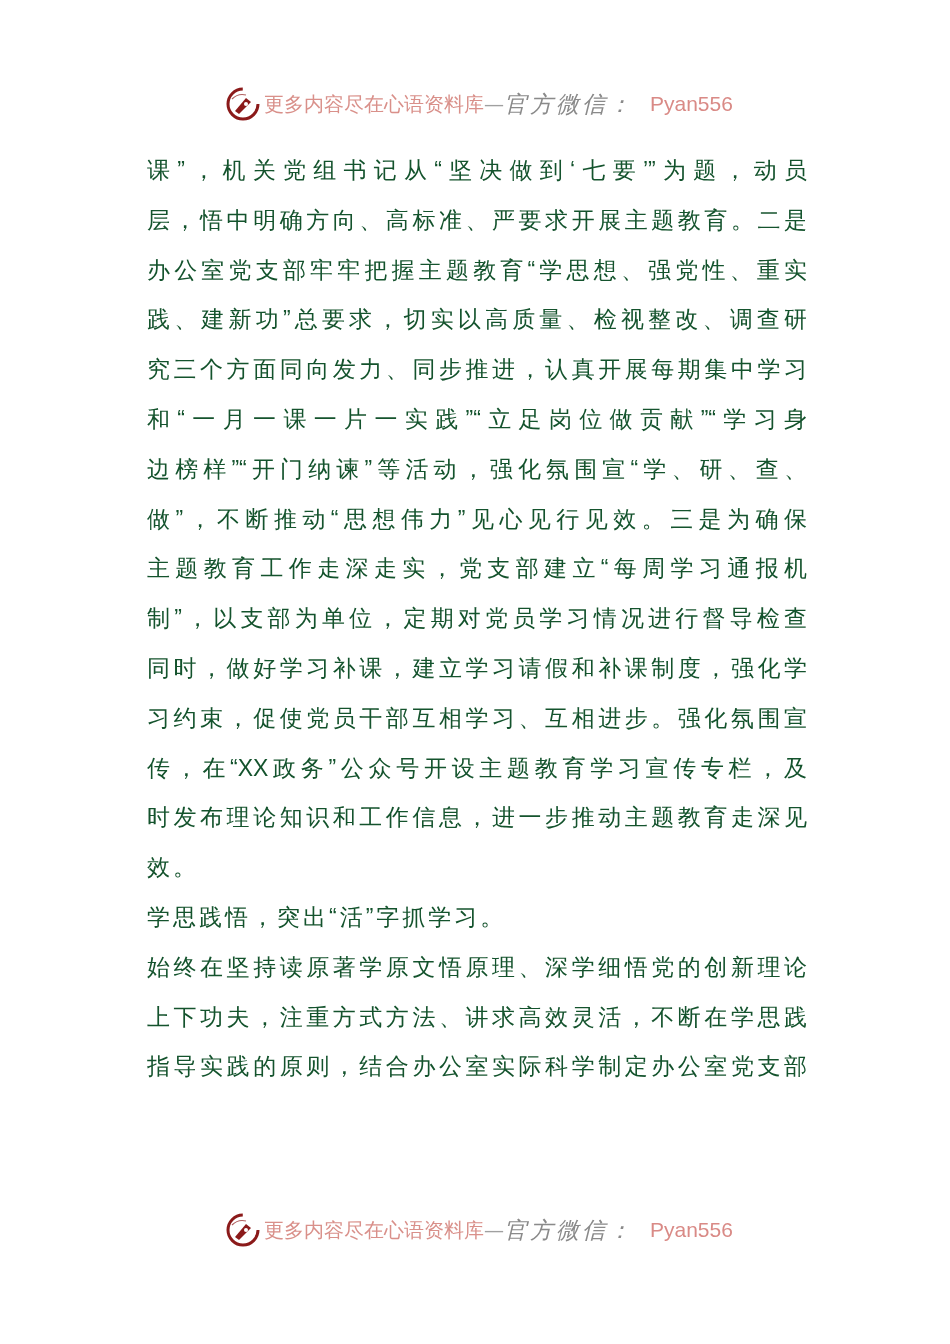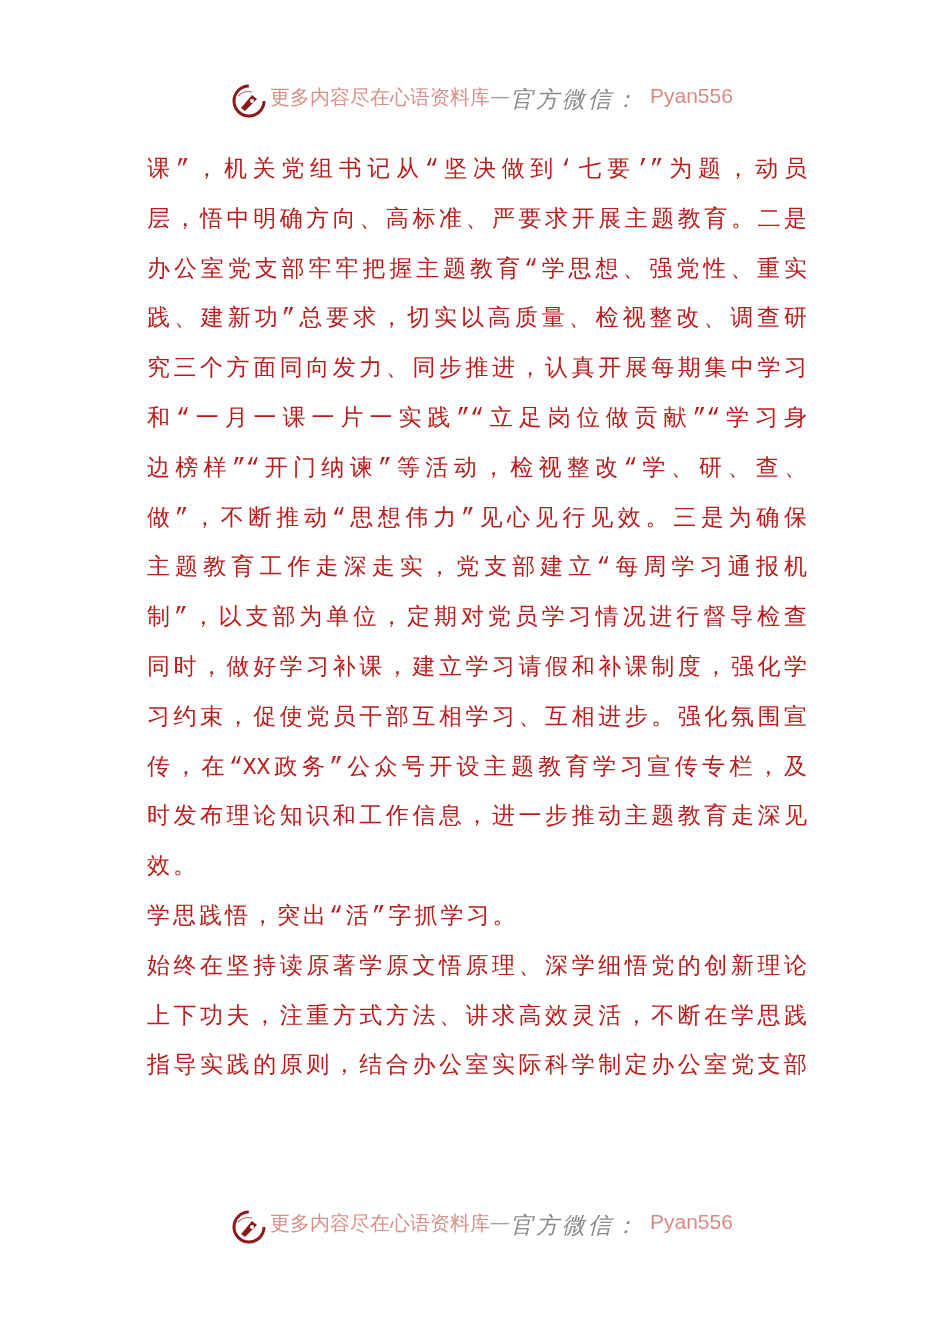--- a/index.html
+++ b/index.html
@@ -9,25 +9,25 @@
     }
     body {
       width: 950px;
       height: 1344px;
       position: relative;
       overflow: hidden;
       font-family: "DejaVu Sans", "Liberation Sans", sans-serif;
     }
     .banner {
       position: absolute;
-      left: 232px;
+      left: 226px;
       width: 500px;
       height: 40px;
       display: flex;
-      align-items: flex-start;
+      align-items: center;
       white-space: nowrap;
     }
     .banner.top { top: 84px; }
     .banner.bottom { top: 1210px; }
     .logo {
       width: 34px;
       height: 34px;
       margin-right: 4px;
       flex: 0 0 34px;
     }
@@ -46,35 +46,35 @@
       color: #8a8a8a;
       font-family: "DejaVu Serif", "Liberation Serif", serif;
       font-size: 23px;
       font-style: italic;
       letter-spacing: 3px;
     }
     .banner-id {
       color: #d98a86;
       font-family: "Liberation Sans", sans-serif;
       font-size: 21px;
-      margin-left: 10px;
+      margin-left: 16px;
     }
     .content {
       position: absolute;
       left: 147px;
       top: 146px;
       width: 660px;
     }
     .line {
       height: 49.8px;
       line-height: 49.8px;
       font-size: 23px;
-      color: #b91c1c;
+      color: #14532d;
       white-space: nowrap;
-      font-family: Liberation Mono, monospace;
+      font-family: Liberation Sans, sans-serif;
       text-align: justify;
       text-align-last: justify;
     }
     .line.last {
       text-align-last: left;
       letter-spacing: 3px;
     }
   </style>
 </head>
 <body>
@@ -92,21 +92,21 @@
   <span class="banner-id">Pyan556</span>
 </div>
 
 <div class="content">
   <div class="line">课”，机关党组书记从“坚决做到‘七要’”为题，动员</div>
   <div class="line">层，悟中明确方向、高标准、严要求开展主题教育。二是</div>
   <div class="line">办公室党支部牢牢把握主题教育“学思想、强党性、重实</div>
   <div class="line">践、建新功”总要求，切实以高质量、检视整改、调查研</div>
   <div class="line">究三个方面同向发力、同步推进，认真开展每期集中学习</div>
   <div class="line">和“一月一课一片一实践”“立足岗位做贡献”“学习身</div>
-  <div class="line">边榜样”“开门纳谏”等活动，检视整改“学、研、查、</div>
+  <div class="line">边榜样”“开门纳谏”等活动，强化氛围宣“学、研、查、</div>
   <div class="line">做”，不断推动“思想伟力”见心见行见效。三是为确保</div>
   <div class="line">主题教育工作走深走实，党支部建立“每周学习通报机</div>
   <div class="line">制”，以支部为单位，定期对党员学习情况进行督导检查</div>
   <div class="line">同时，做好学习补课，建立学习请假和补课制度，强化学</div>
   <div class="line">习约束，促使党员干部互相学习、互相进步。强化氛围宣</div>
   <div class="line">传，在“XX政务”公众号开设主题教育学习宣传专栏，及</div>
   <div class="line">时发布理论知识和工作信息，进一步推动主题教育走深见</div>
   <div class="line last">效。</div>
   <div class="line last">学思践悟，突出“活”字抓学习。</div>
   <div class="line">始终在坚持读原著学原文悟原理、深学细悟党的创新理论</div>

